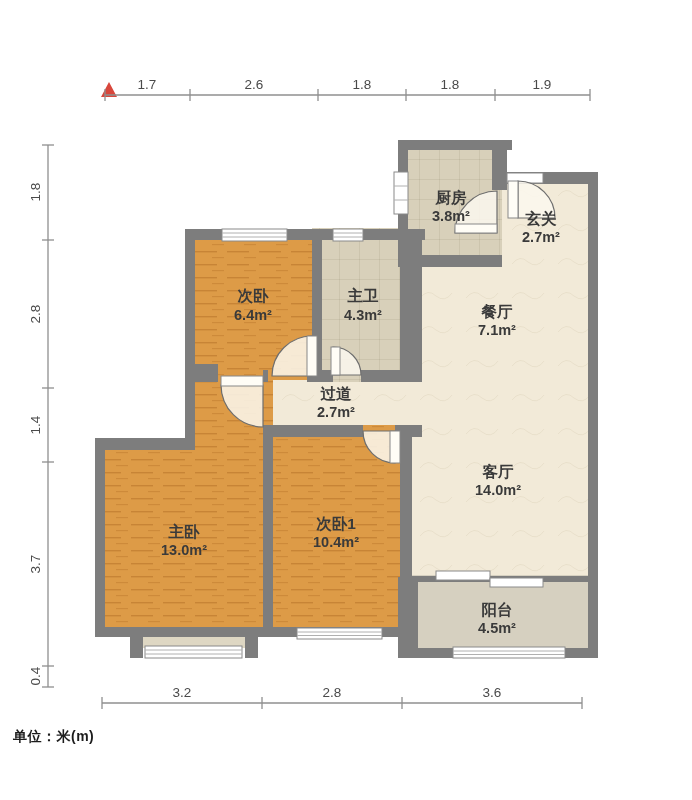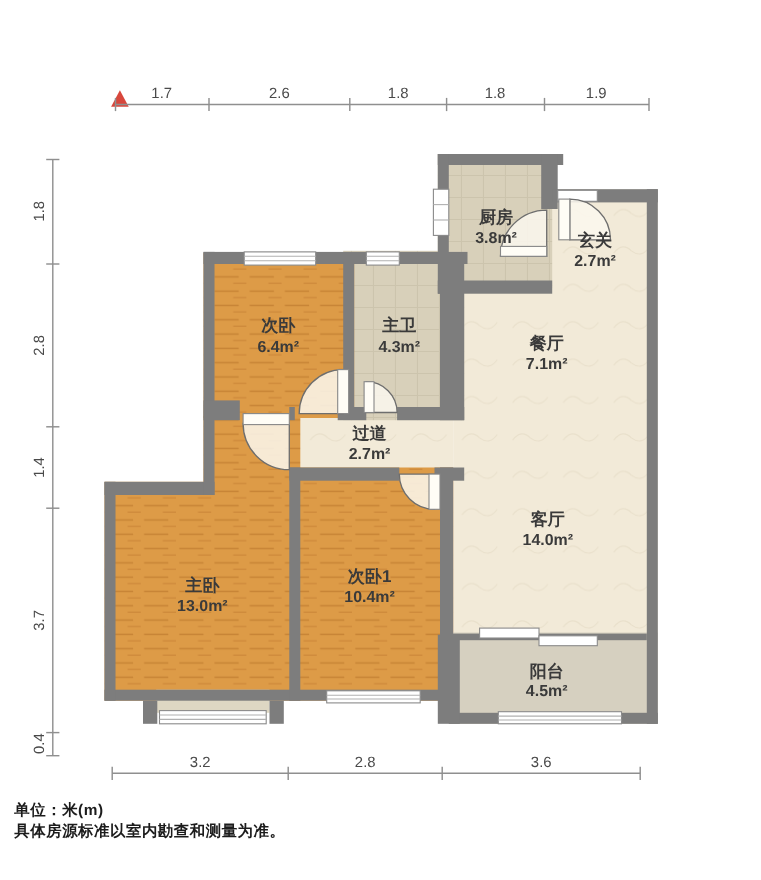--- a/index.html
+++ b/index.html
@@ -222,15 +222,14 @@
     <text class="rarea" x="184" y="555" text-anchor="middle">13.0m²</text>
     <text class="rname" x="336" y="529" text-anchor="middle">次卧1</text>
     <text class="rarea" x="336" y="547" text-anchor="middle">10.4m²</text>
     <text class="rname" x="497" y="615" text-anchor="middle">阳台</text>
     <text class="rarea" x="497" y="633" text-anchor="middle">4.5m²</text>
   </g>
 </svg>
 
   <div class="notes">
     <div>单位：米(m)</div>
-    <div>具体房源标准以室内勘查和测量为准。</div>
   </div>
 </div>
 
 </body></html>

